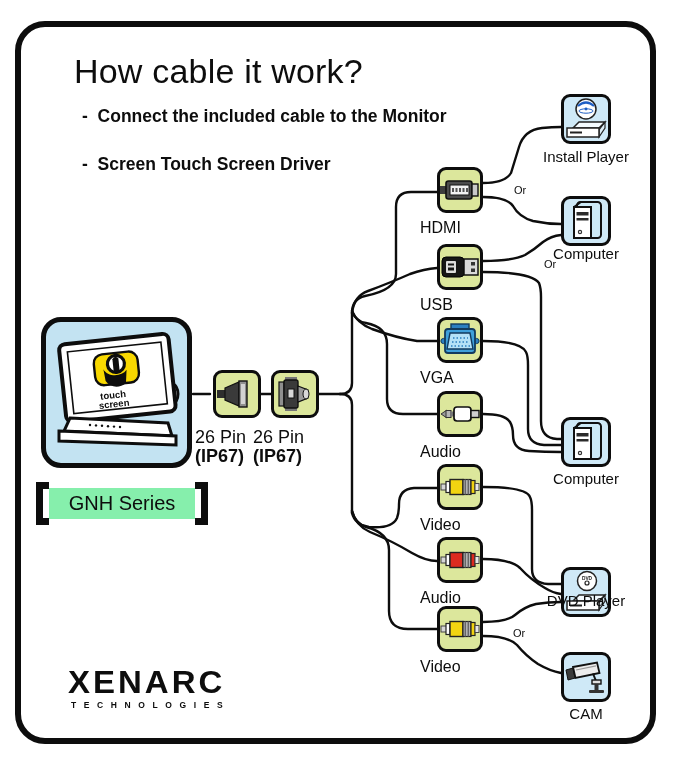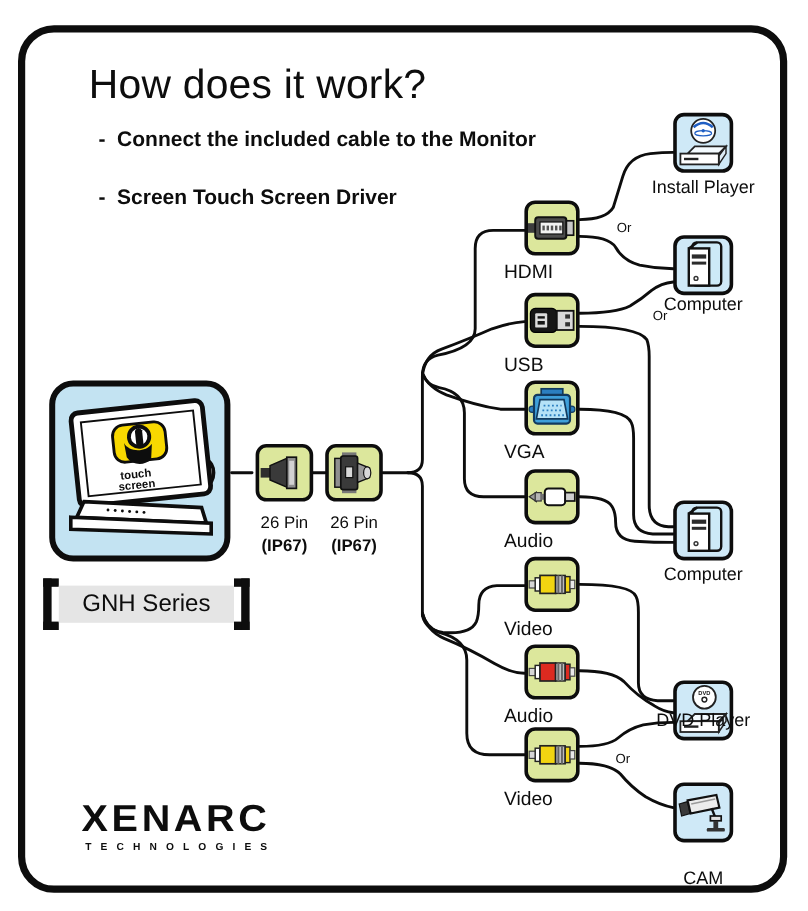--- a/index.html
+++ b/index.html
@@ -5,32 +5,32 @@
   html,body{margin:0;padding:0;background:#fff;}
   .stage{position:relative;width:673px;height:759px;background:#fff;overflow:hidden;
          font-family:"Liberation Sans",sans-serif;color:#0d0d0d;}
   .frame{position:absolute;left:15px;top:21px;width:641px;height:723px;box-sizing:border-box;
          border:6px solid #0d0d0d;border-radius:30px;}
   .lines{position:absolute;left:0;top:0;width:673px;height:759px;pointer-events:none;}
   .title{position:absolute;left:74px;top:52px;font-size:34px;letter-spacing:.2px;}
   .bullet{position:absolute;left:82px;font-size:17.5px;white-space:pre;font-weight:bold;}
   .monitor-panel{position:absolute;left:41px;top:317px;width:151px;height:151px;box-sizing:border-box;
          background:#c3e3f2;border:5px solid #0d0d0d;border-radius:20px;}
-  .series-strip{position:absolute;left:49px;top:488px;width:146px;height:31px;background:#e5e5e5;
+  .series-strip{position:absolute;left:49px;top:488px;width:146px;height:31px;background:#86efac;
          display:flex;align-items:center;justify-content:center;font-size:20px;}
   .bracket{position:absolute;top:482px;width:13px;height:43px;box-sizing:border-box;
          border-top:7px solid #0d0d0d;border-bottom:7px solid #0d0d0d;}
   .bracket.l{left:36px;border-left:7px solid #0d0d0d;}
   .bracket.r{left:195px;border-right:7px solid #0d0d0d;}
   .pin-box,.cbox{position:absolute;width:48px;height:48px;box-sizing:border-box;background:#dce79c;
          border:3px solid #0d0d0d;border-radius:9px;display:flex;align-items:center;justify-content:center;}
   .cbox{width:46px;height:46px;}
   .dbox{position:absolute;width:50px;height:50px;box-sizing:border-box;background:#cfe9f7;
          border:3px solid #0d0d0d;border-radius:9px;display:flex;align-items:center;justify-content:center;}
-  .pin-label,.pin-rating{position:absolute;width:84px;text-align:center;font-size:14px;}
+  .pin-label,.pin-rating{position:absolute;width:84px;text-align:left;font-size:18px;}
   .pin-rating{font-weight:bold;}
   .clabel{position:absolute;left:420px;width:80px;text-align:left;font-size:16px;}
   .dlabel{position:absolute;left:526px;width:120px;text-align:center;font-size:15px;}
   .or{position:absolute;font-size:11px;}
   .brand{position:absolute;left:68px;top:664px;font-size:33px;font-weight:bold;letter-spacing:3px;
          transform:scaleY(.95);transform-origin:left top;}
   .brand-sub{position:absolute;left:71px;top:700px;font-size:8.5px;font-weight:bold;letter-spacing:7.6px;}
   svg text{font-family:"Liberation Sans",sans-serif;}
 </style>
 </head>
@@ -60,21 +60,21 @@
       <path d="M483,272 Q531,272 539,283 Q541,288 541,297 V421 Q541,438 557,439 H561"></path>
       <path d="M483,341 Q521,341 526,352 Q528,356 528,365 V429 Q528,444 544,445 H561"></path>
       <path d="M483,414 Q505,414 510,422 Q513,427 513,435 Q513,450 529,451 Q545,452 561,452"></path>
       <path d="M483,487 Q526,487 530,497 Q532,501 532,510 V569 Q532,583 548,584 H561"></path>
       <path d="M483,559 Q510,559 520,568 Q531,580 545,588 Q553,593 561,594"></path>
       <path d="M483,622 Q507,622 515,615 Q524,607 536,604 Q548,602 561,602"></path>
       <path d="M483,636 Q508,636 517,645 Q526,656 538,664 Q550,671 561,673"></path>
     </g>
   </svg>
 
-  <div class="title">How does it work?</div>
+  <div class="title">How cable it work?</div>
   <div class="bullet" style="top:106px">-  Connect the included cable to the Monitor</div>
   <div class="bullet" style="top:154px">-  Screen Touch Screen Driver</div>
 
   <div class="monitor-panel">
     <svg width="141" height="141" viewBox="0 0 141 141">
       <ellipse cx="126" cy="72" rx="6" ry="10" fill="#fff" stroke="#0d0d0d" stroke-width="3"></ellipse>
       <g transform="rotate(-6 70 62)">
         <rect x="17" y="17" width="110" height="78" rx="6" fill="#fff" stroke="#0d0d0d" stroke-width="4"></rect>
         <rect x="25" y="25" width="94" height="62" fill="#fff" stroke="#0d0d0d" stroke-width="1.6"></rect>
         <rect x="50" y="31" width="44" height="31" rx="9" fill="#f8d800" stroke="#0d0d0d" stroke-width="2.4"></rect>
@@ -271,21 +271,21 @@
       <rect x="28" y="25" width="9" height="4" fill="#e0e0e0" stroke="#111" stroke-width="1.4"></rect>
       <rect x="30.5" y="29" width="4" height="6" fill="#333"></rect>
       <rect x="25" y="35" width="15" height="3" rx="1" fill="#333"></rect>
     </svg>
   </div>
 
   <div class="dlabel" style="top:148px">Install Player</div>
   <div class="dlabel" style="top:245px">Computer</div>
   <div class="dlabel" style="top:470px">Computer</div>
   <div class="dlabel" style="top:592px">DVD Player</div>
-  <div class="dlabel" style="top:724px">CAM</div>
+  <div class="dlabel" style="top:705px">CAM</div>
 
   <div class="or" style="left:514px;top:184px">Or</div>
   <div class="or" style="left:544px;top:258px">Or</div>
   <div class="or" style="left:513px;top:627px">Or</div>
 
   <div class="brand">XENARC</div>
   <div class="brand-sub">TECHNOLOGIES</div>
 
 </div>
 

